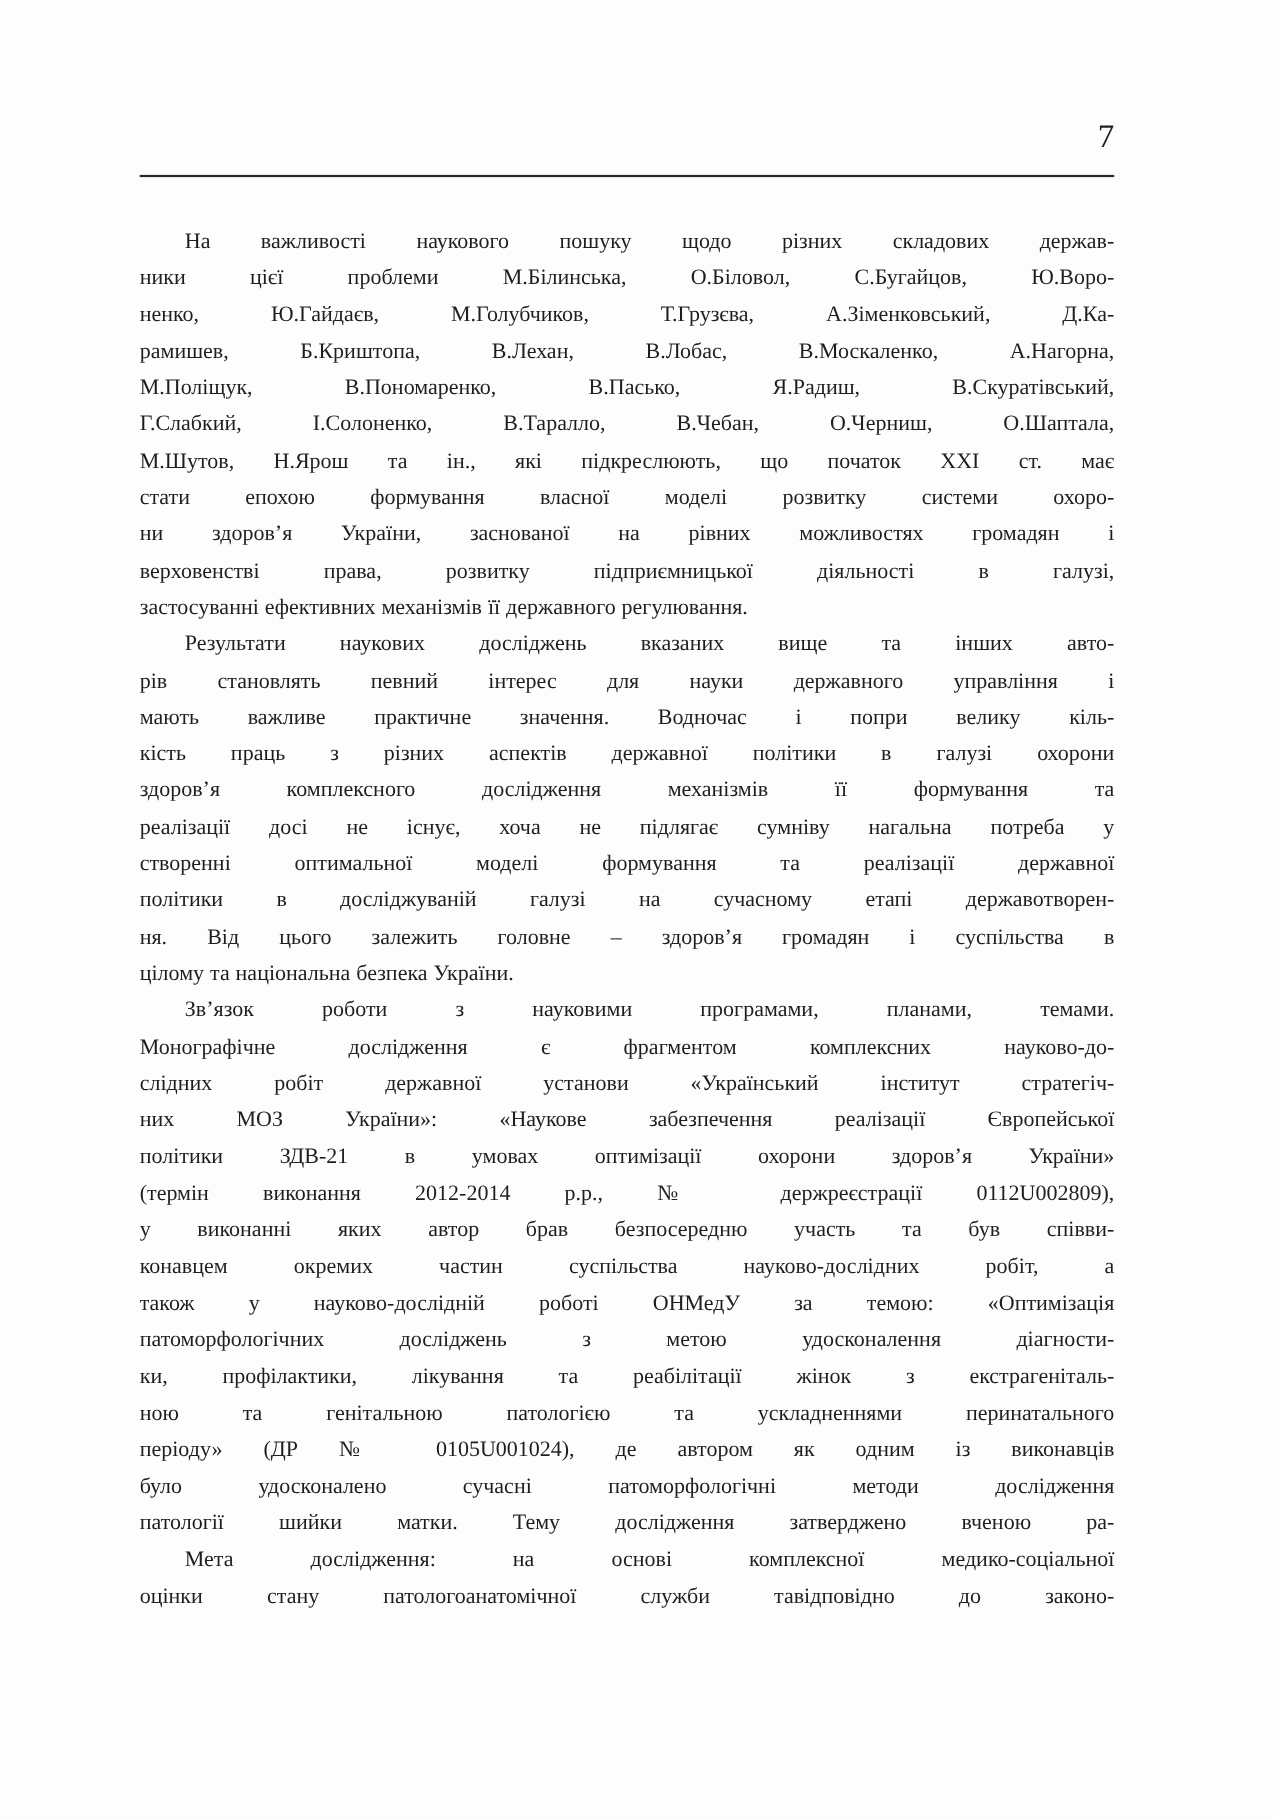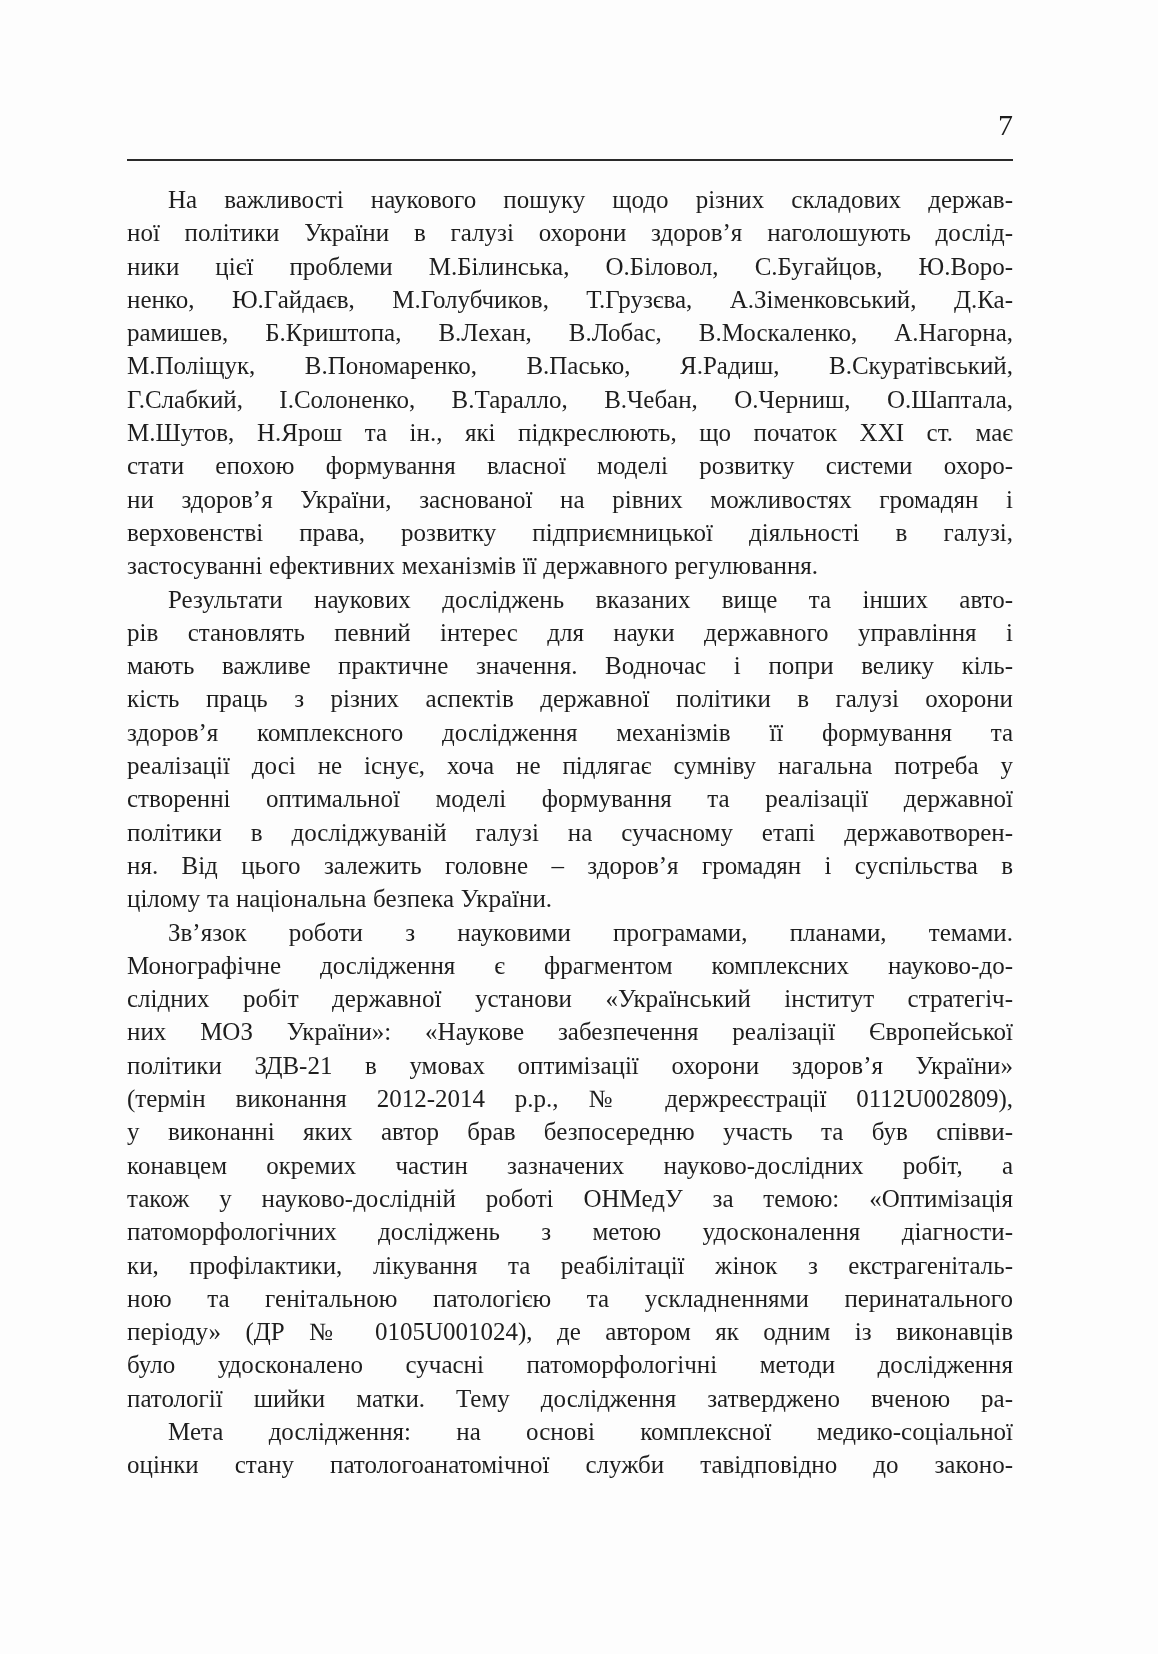--- a/index.html
+++ b/index.html
@@ -29,24 +29,24 @@
   .header-rule {
     position: absolute;
     top: 159px;
     left: 127px;
     width: 886px;
     height: 2px;
     background: #2a2a2a;
   }
   .page-text {
     position: absolute;
-    top: 183px;
+    top: 203px;
     left: 127px;
     width: 886px;
-    font-size: 25px;
+    font-size: 20px;
     line-height: 33.3px;
   }
   .para { margin: 0; padding: 0; }
   .line {
     text-align: justify;
     text-align-last: justify;
     -moz-text-align-last: justify;
     height: 33.3px;
     overflow: visible;
     word-spacing: 0.02em;
@@ -61,21 +61,20 @@
 </style>
 </head>
 <body>
 
 <div class="page">
   <div class="pagenum">7</div>
   <div class="header-rule"></div>
   <div class="page-text">
       <div class="para">
         <div class="line first"><span>На важливості наукового пошуку щодо різних складових держав-</span></div>
-        <div class="line"><span>ної політики України в галузі охорони здоров’я наголошують дослід-</span></div>
         <div class="line"><span>ники цієї проблеми М.Білинська, О.Біловол, С.Бугайцов, Ю.Воро-</span></div>
         <div class="line"><span>ненко, Ю.Гайдаєв, М.Голубчиков, Т.Грузєва, А.Зіменковський, Д.Ка-</span></div>
         <div class="line"><span>рамишев, Б.Криштопа, В.Лехан, В.Лобас, В.Москаленко, А.Нагорна,</span></div>
         <div class="line"><span>М.Поліщук, В.Пономаренко, В.Пасько, Я.Радиш, В.Скуратівський,</span></div>
         <div class="line"><span>Г.Слабкий, І.Солоненко, В.Таралло, В.Чебан, О.Черниш, О.Шаптала,</span></div>
         <div class="line"><span>М.Шутов, Н.Ярош та ін., які підкреслюють, що початок XXI ст. має</span></div>
         <div class="line"><span>стати епохою формування власної моделі розвитку системи охоро-</span></div>
         <div class="line"><span>ни здоров’я України, заснованої на рівних можливостях громадян і</span></div>
         <div class="line"><span>верховенстві права, розвитку підприємницької діяльності в галузі,</span></div>
         <div class="line pl"><span>застосуванні ефективних механізмів її державного регулювання.</span></div>
@@ -93,21 +92,21 @@
         <div class="line pl"><span>цілому та національна безпека України.</span></div>
       </div>
       <div class="para">
         <div class="line first"><span class="b">Зв’язок роботи з науковими програмами, планами, темами</span><span>.</span></div>
         <div class="line"><span>Монографічне дослідження є фрагментом комплексних науково-до-</span></div>
         <div class="line"><span>слідних робіт державної установи «Український інститут стратегіч-</span></div>
         <div class="line"><span>них МОЗ України»: «Наукове забезпечення реалізації Європейської</span></div>
         <div class="line"><span>політики ЗДВ-21 в умовах оптимізації охорони здоров’я України»</span></div>
         <div class="line"><span>(термін виконання 2012-2014 р.р., № держреєстрації 0112U002809),</span></div>
         <div class="line"><span>у виконанні яких автор брав безпосередню участь та був співви-</span></div>
-        <div class="line"><span>конавцем окремих частин зазначених науково-дослідних робіт, а</span></div>
+        <div class="line"><span>конавцем окремих частин суспільства науково-дослідних робіт, а</span></div>
         <div class="line"><span>також у науково-дослідній роботі ОНМедУ за темою: «Оптимізація</span></div>
         <div class="line"><span>патоморфологічних досліджень з метою удосконалення діагности-</span></div>
         <div class="line"><span>ки, профілактики, лікування та реабілітації жінок з екстрагеніталь-</span></div>
         <div class="line"><span>ною та генітальною патологією та ускладненнями перинатального</span></div>
         <div class="line"><span>періоду» (ДР № 0105U001024), де автором як одним із виконавців</span></div>
         <div class="line"><span>було удосконалено сучасні патоморфологічні методи дослідження</span></div>
         <div class="line"><span>патології шийки матки. Тему дослідження затверджено вченою ра-</span></div>
       </div>
       <div class="para">
         <div class="line first"><span class="b">Мета дослідження:</span><span> на основі комплексної медико-соціальної</span></div>

